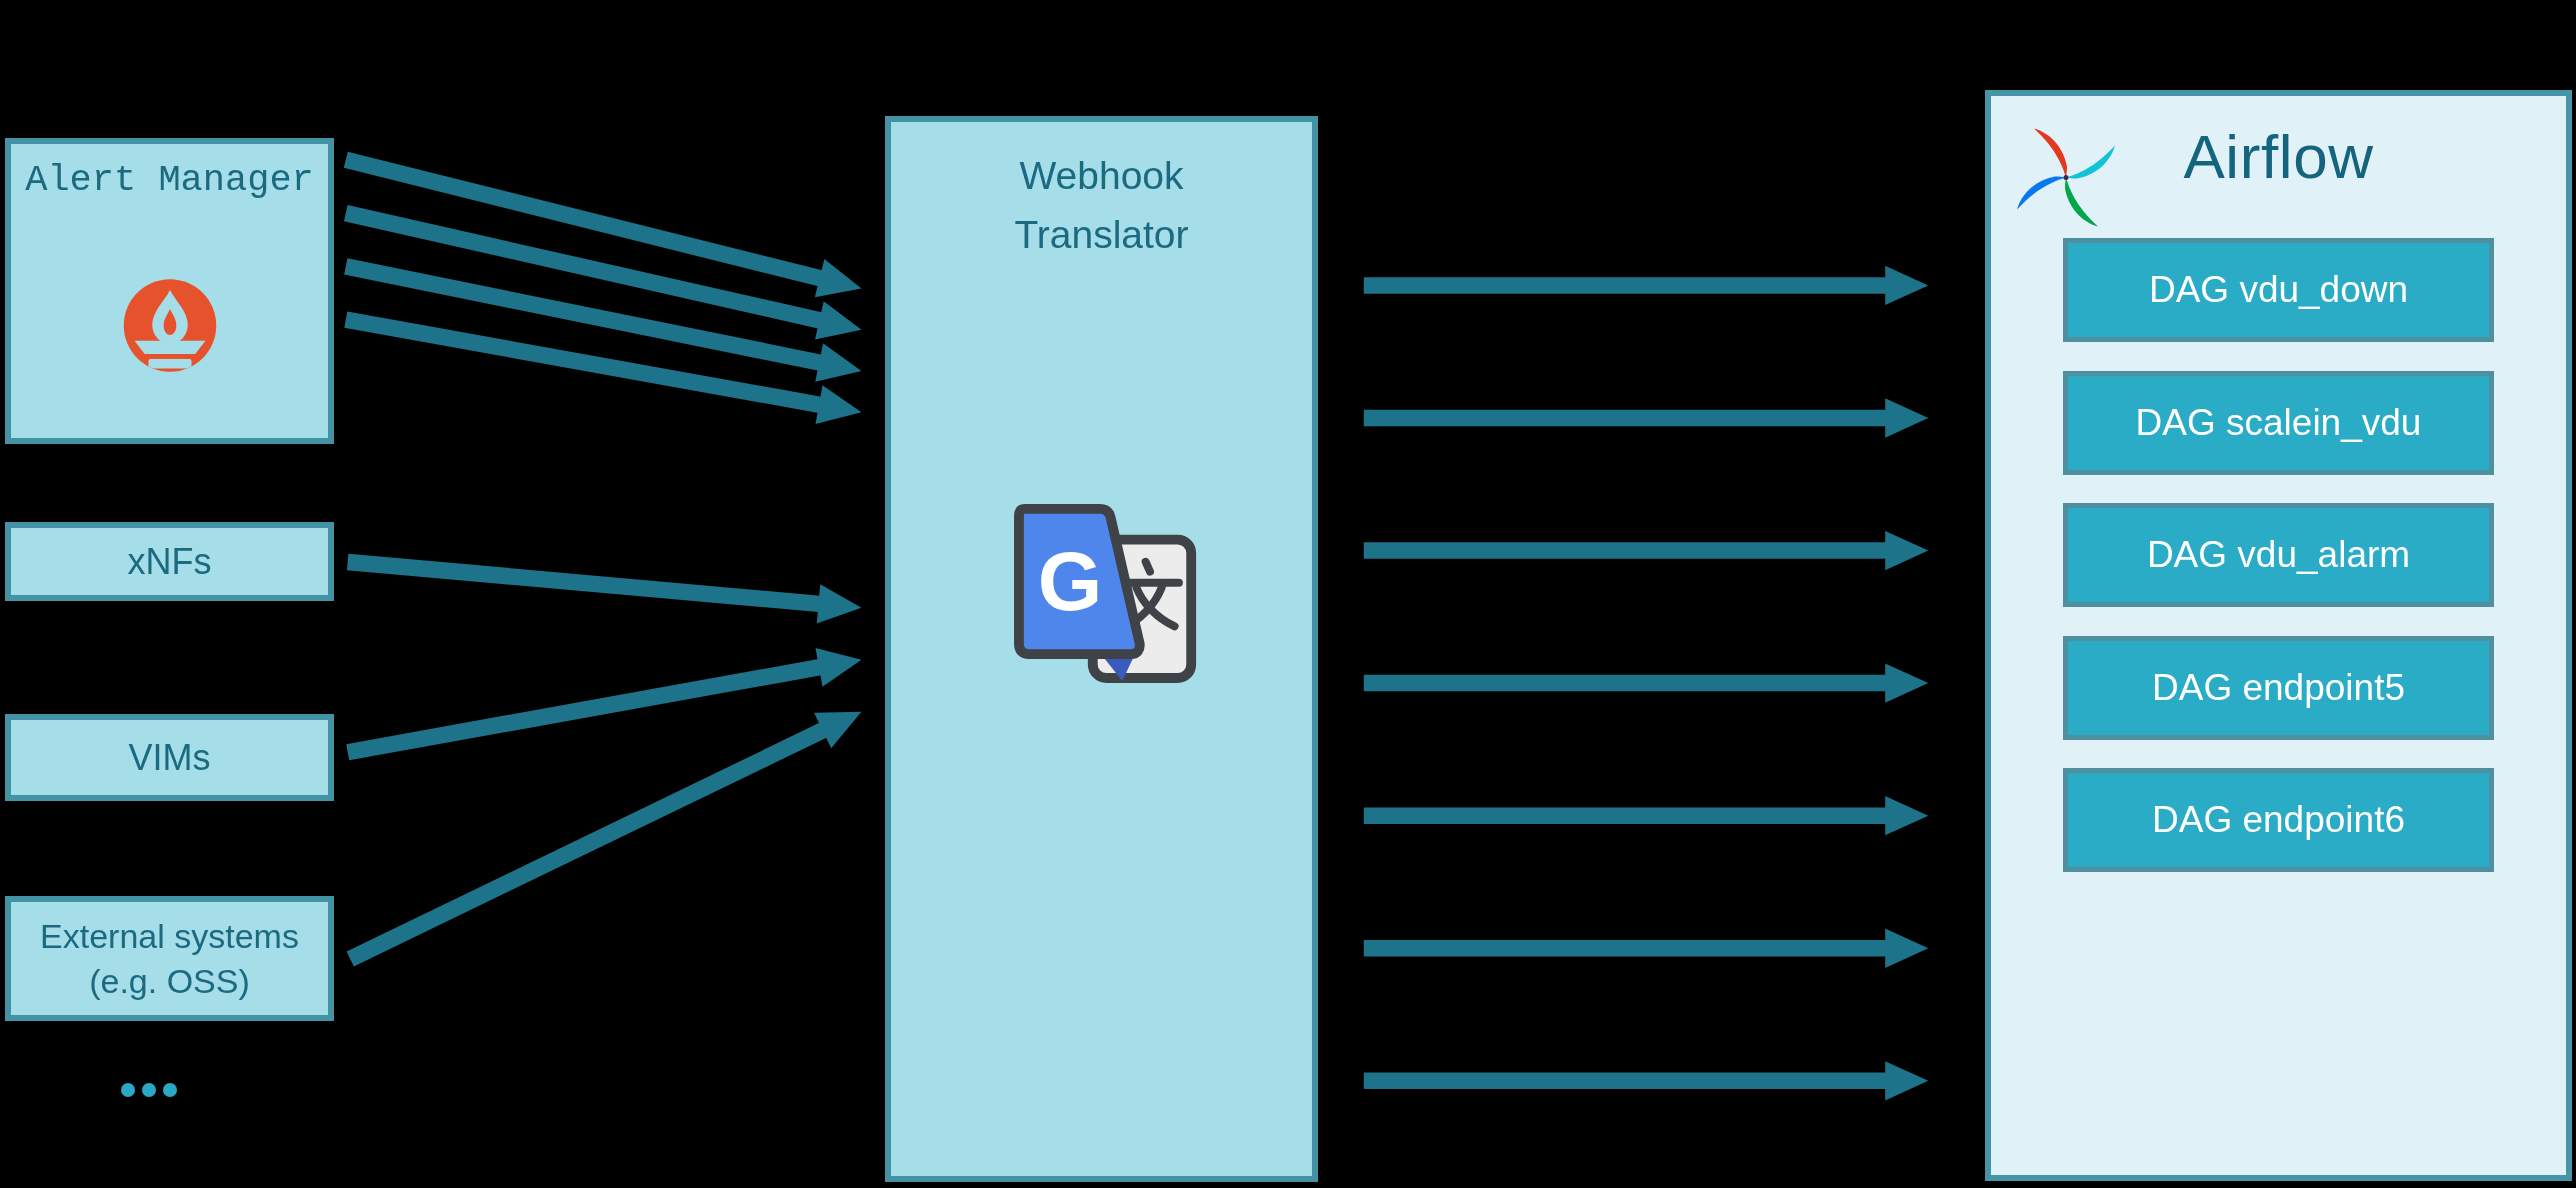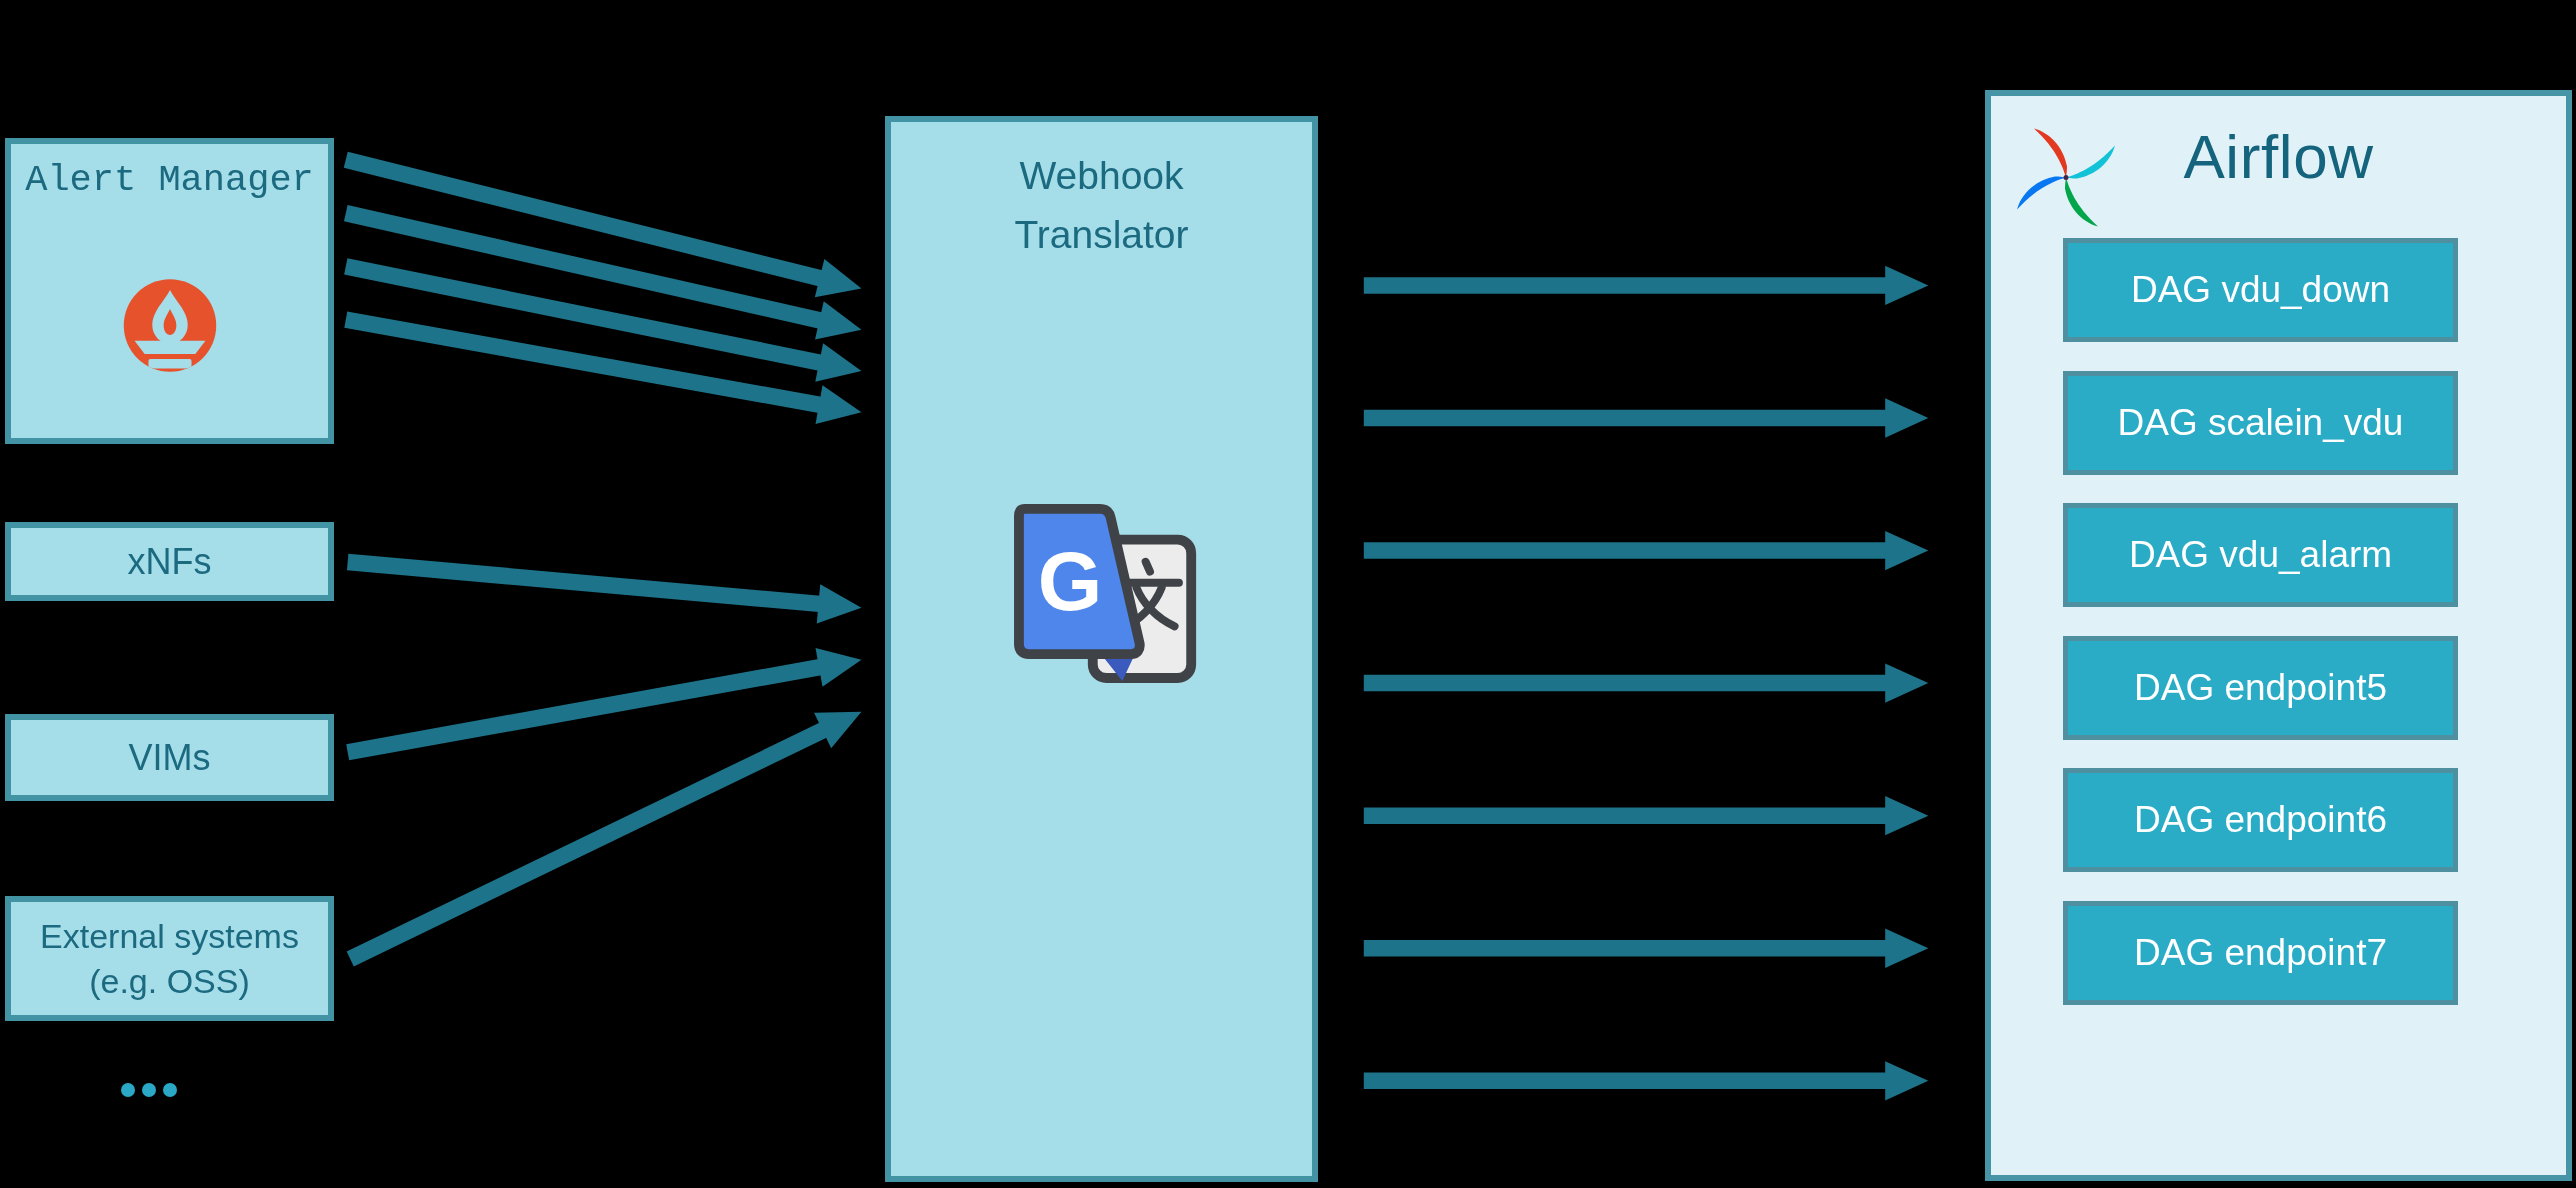--- a/index.html
+++ b/index.html
@@ -59,21 +59,21 @@
     border:6.3px solid var(--panel-border);
   }
   #airflow-logo{position:absolute;left:18px;top:29px;}
   #airflow-title{
     position:absolute;left:0;right:0;top:25px;text-align:center;
     font-size:62px;font-weight:normal;color:var(--airflow-title);
     letter-spacing:0.6px;
   }
   #dag-list{position:absolute;left:72px;top:142px;width:439px;}
   .dag-box{
-    width:395px;height:104px;margin-bottom:28.5px;
+    width:431px;height:104px;margin-bottom:28.5px;
     background:var(--dag-fill);
     border:5px solid var(--dag-border);
     color:var(--white);
     display:flex;align-items:center;justify-content:center;
     font-size:37px;
   }
 
   #arrow-layer{position:absolute;left:0;top:0;pointer-events:none;}
 </style>
 </head>
@@ -201,20 +201,17 @@
       </div>
         <div class="dag-box">
         <span class="dag-label">DAG vdu_alarm</span>
       </div>
         <div class="dag-box">
         <span class="dag-label">DAG endpoint5</span>
       </div>
         <div class="dag-box">
         <span class="dag-label">DAG endpoint6</span>
       </div>
-        <div class="dag-box">
-        <span class="dag-label">DAG endpoint7</span>
-      </div>
       </div>
   </div>
 
 </div>
 
 
 </body></html>

